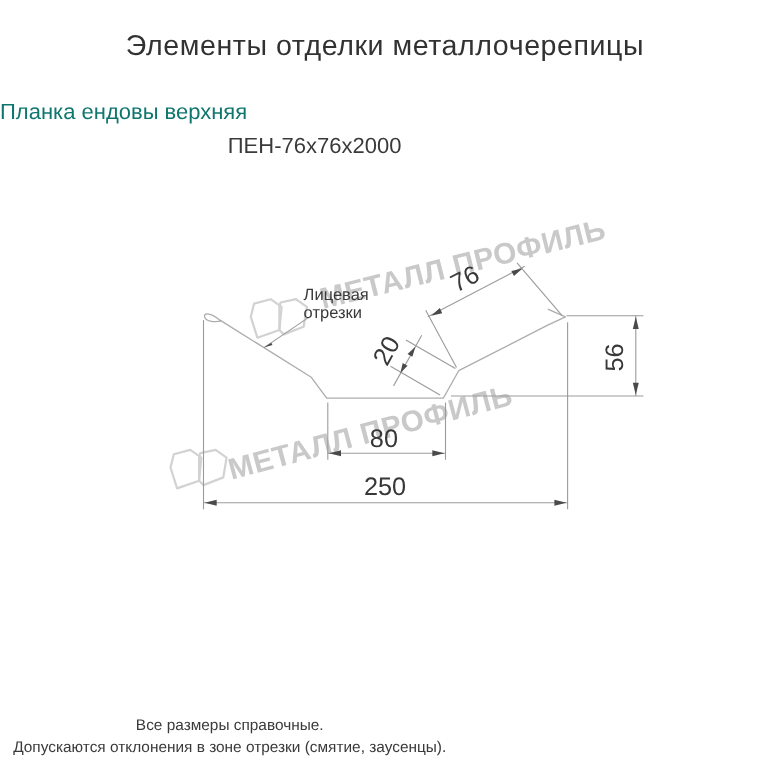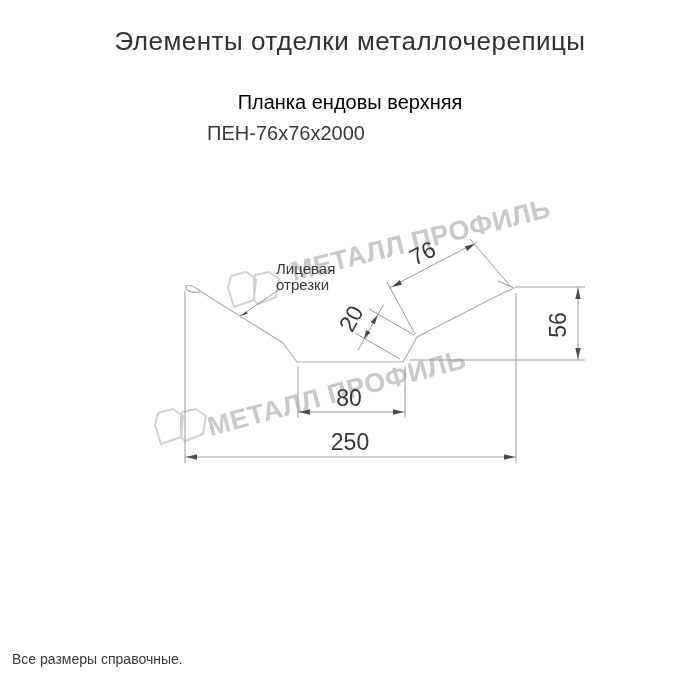--- a/index.html
+++ b/index.html
@@ -2,22 +2,22 @@
 <html><head>
 <meta charset="utf-8">
 <style>
   * { margin:0; padding:0; box-sizing:border-box; }
   html,body { width:700px; height:700px; background:#ffffff; overflow:hidden;
               font-family:"Liberation Sans", sans-serif; }
   .page { position:relative; width:700px; height:700px; background:#fff; }
 
   .title { position:absolute; top:26px; left:0; width:700px; text-align:center;
            font-size:26px; color:#323232; letter-spacing:0.5px; }
-  .subtitle { position:absolute; top:91px; left:0; width:700px; text-align:center;
-              font-size:20px; color:#000000; }
+  .subtitle { position:absolute; top:91px; left:0; width:700px; text-align:left;
+              font-size:20px; color:#0f766e; }
   .model { position:absolute; top:122px; left:0; width:572px; text-align:center;
            font-size:20px; color:#3a3a3a; }
 
   .face-label { position:absolute; left:276px; top:261px; font-size:15px;
                 line-height:16px; color:#3a3a3a; }
 
   svg.drawing { position:absolute; left:0; top:0; width:700px; height:700px; }
 
   .footer { position:absolute; left:12px; top:650px; font-size:14px;
             line-height:19.5px; color:#3a3a3a;text-align:center; }
@@ -112,15 +112,16 @@
     </g>
   </svg>
 
   <div class="face-label">
     <div>Лицевая</div>
     <div>отрезки</div>
   </div>
 
   <div class="footer">
     <div>Все размеры справочные.</div>
+    <div>Допускаются отклонения в зоне отрезки (смятие, заусенцы).</div>
   </div>
 
 </div>
 
 </body></html>

